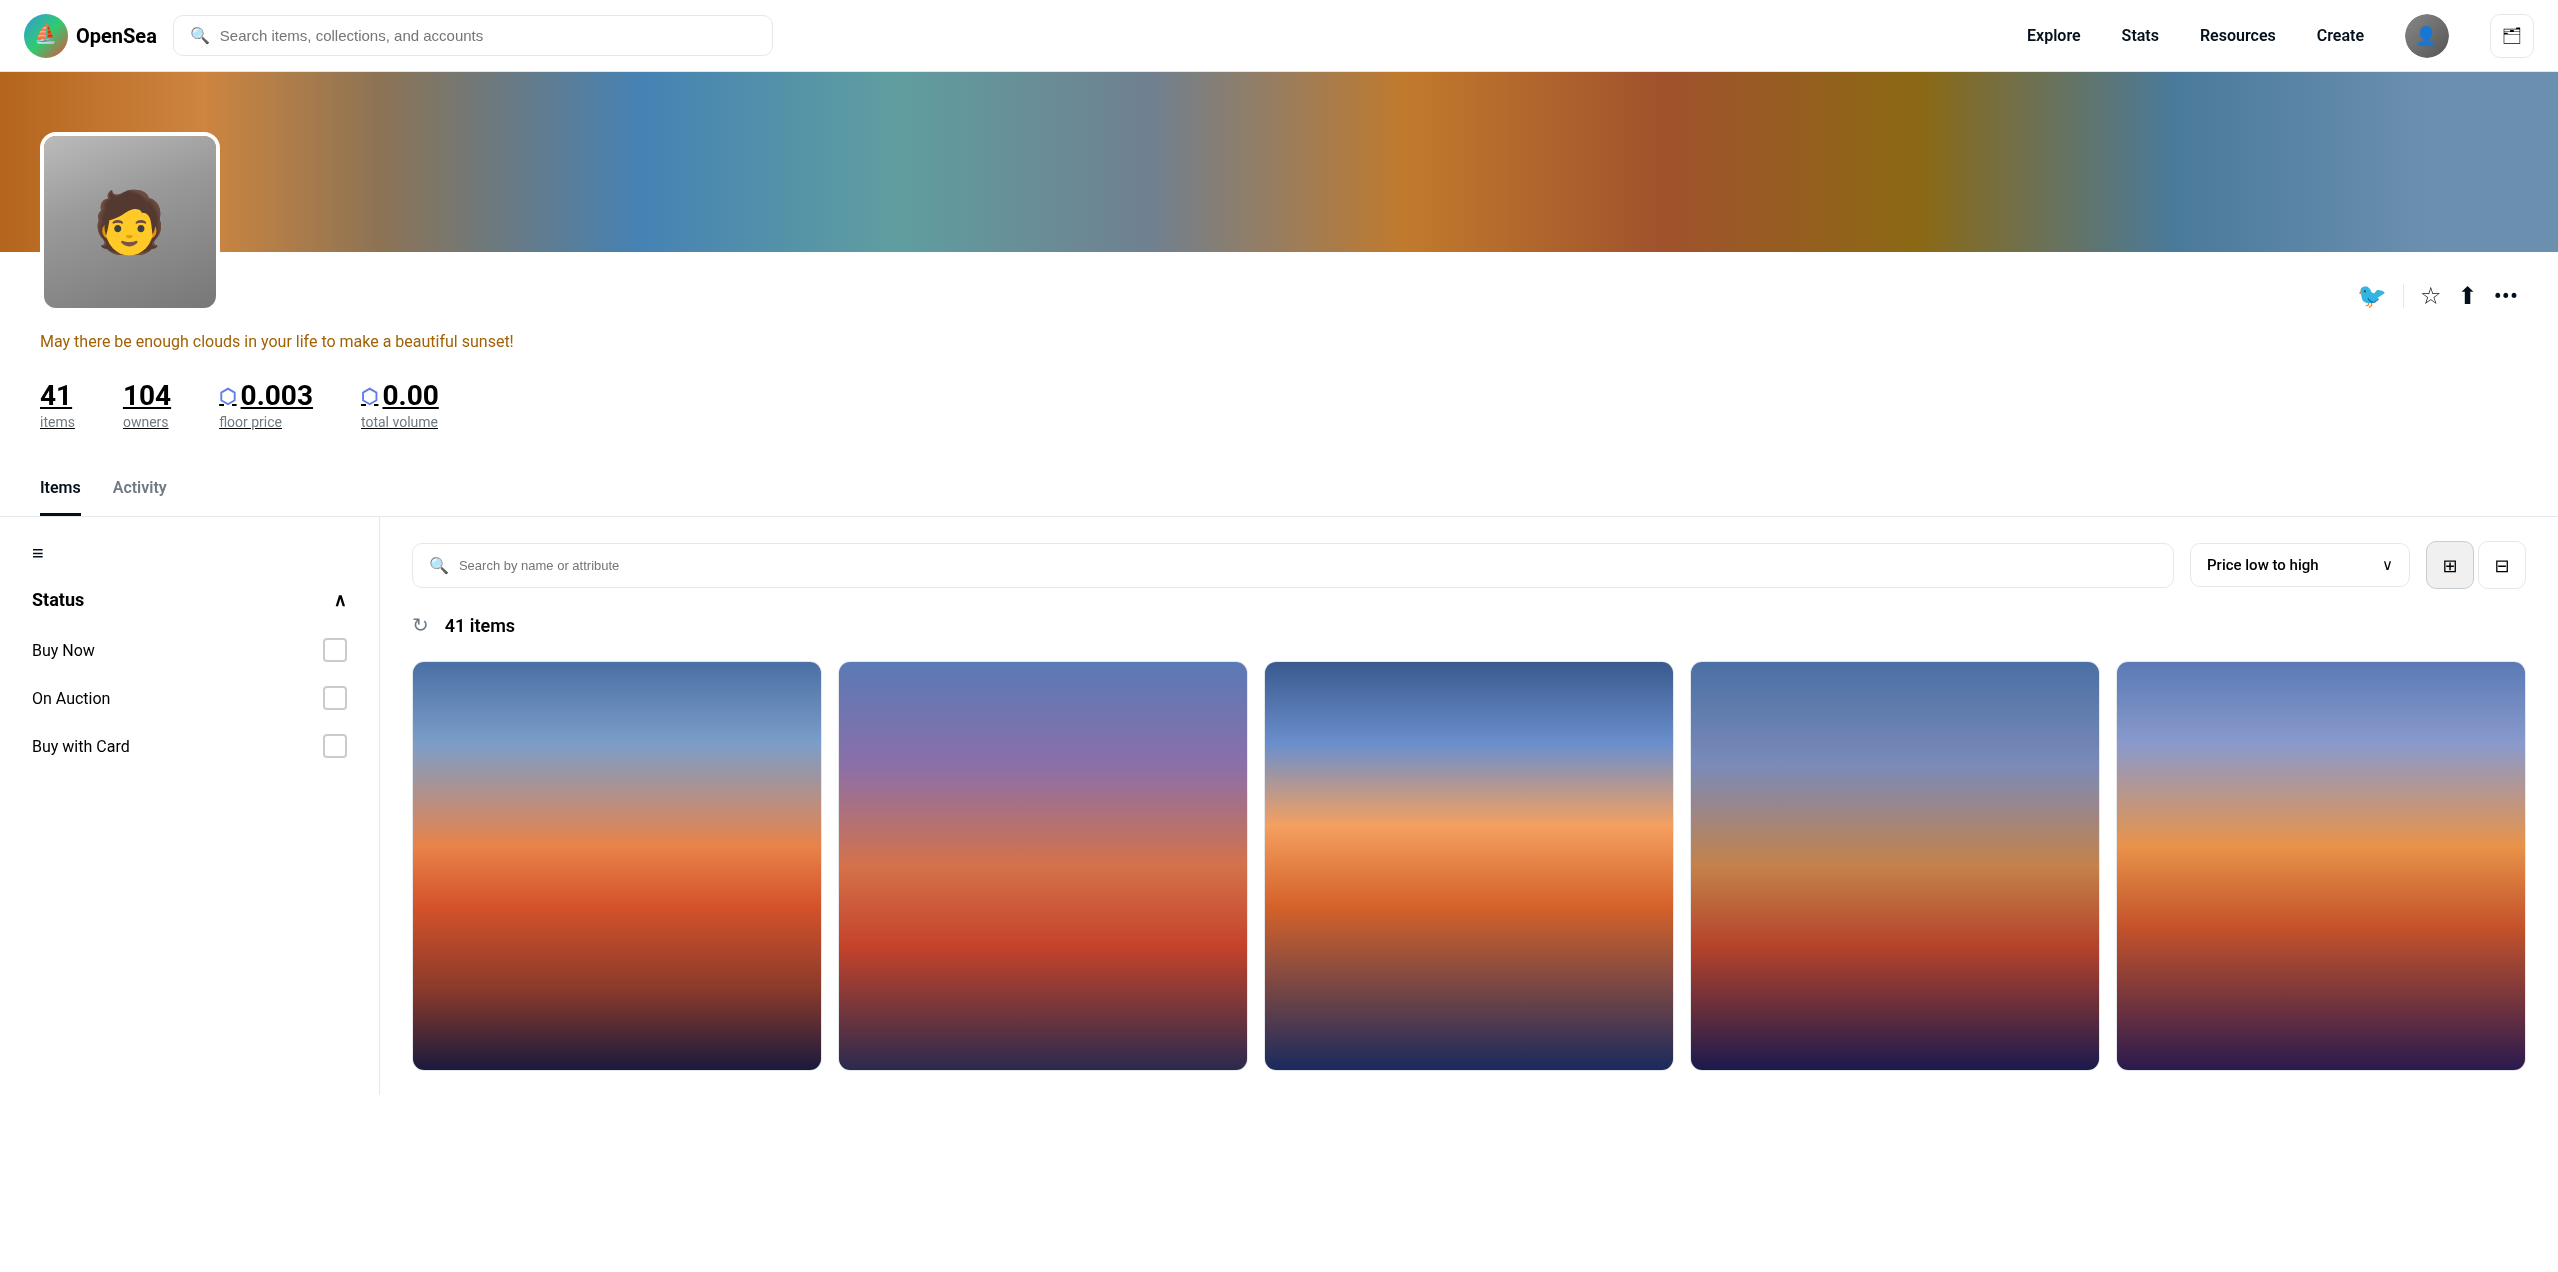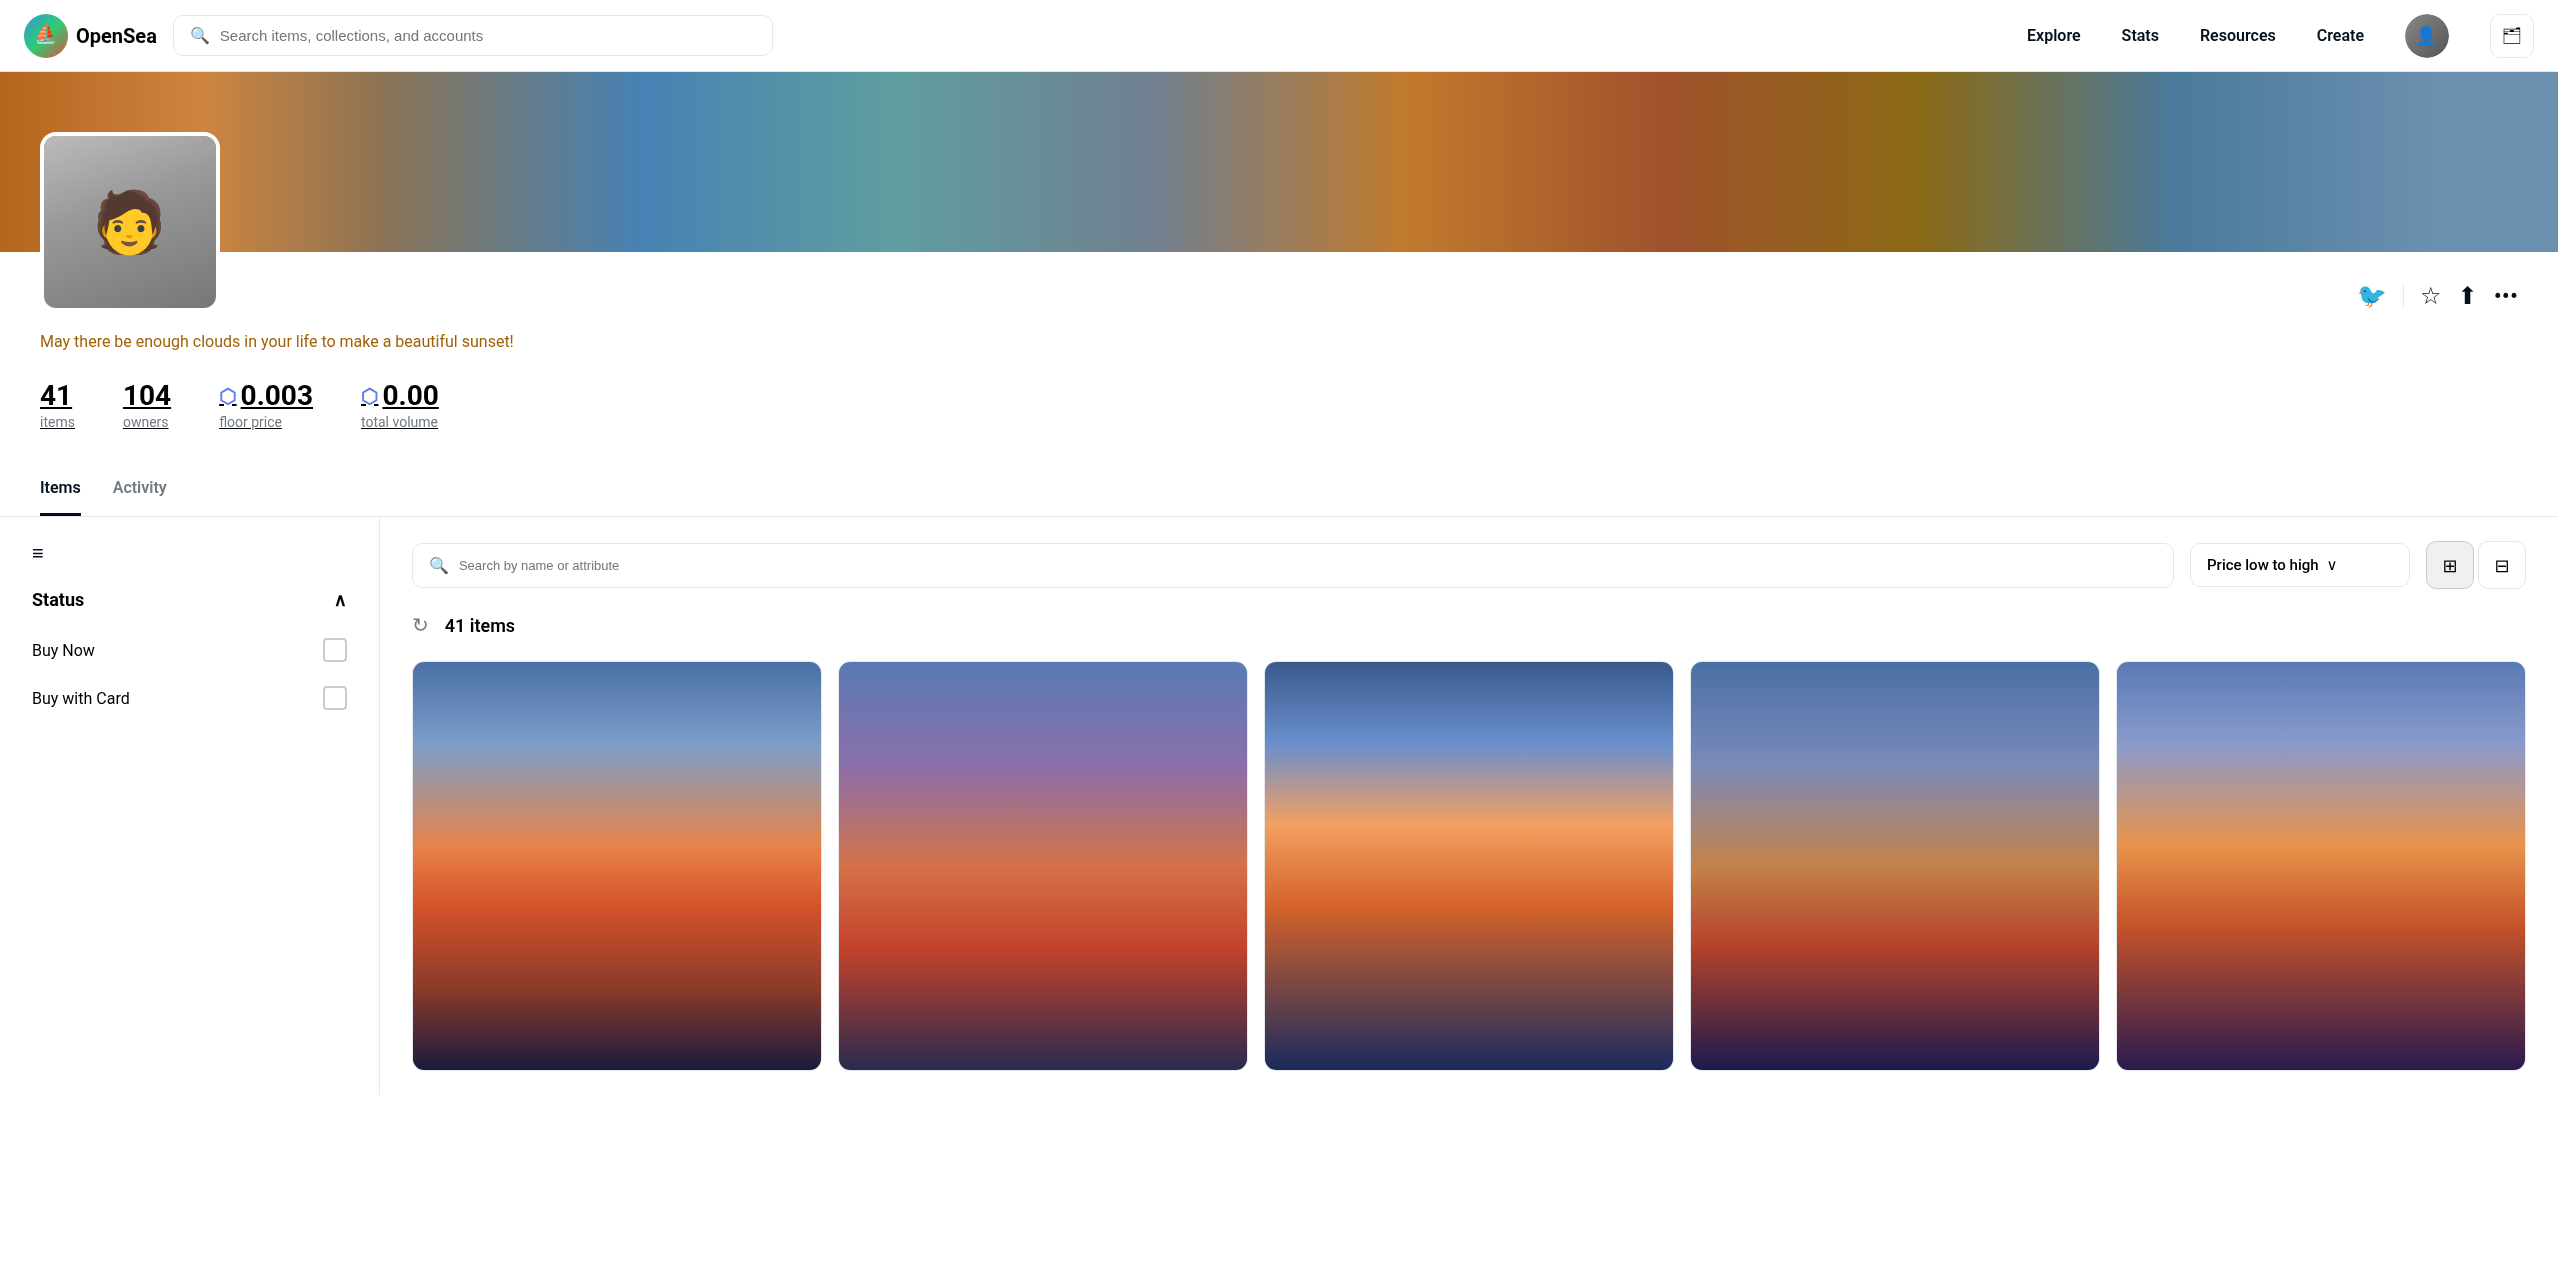--- a/index.html
+++ b/index.html
@@ -107,21 +107,21 @@
     .toolbar { display: flex; align-items: center; gap: 16px; margin-bottom: 24px; }
     .search-filter {
       flex: 1; display: flex; align-items: center; gap: 10px;
       border: 1px solid #e5e8eb; border-radius: 10px; padding: 12px 16px;
     }
     .search-filter input { border: none; outline: none; width: 100%; font-size: 13px; color: #707a83; }
     .sort-dropdown {
       display: flex; align-items: center; gap: 8px;
       border: 1px solid #e5e8eb; border-radius: 10px; padding: 12px 16px;
       cursor: pointer; font-size: 15px; font-weight: 500; white-space: nowrap;
-      min-width: 220px; 
+      min-width: 220px; justify-content: space-between;
     }
     .view-toggle { display: flex; gap: 4px; }
     .view-btn {
       width: 48px; height: 48px; border: 1px solid #e5e8eb; border-radius: 10px;
       display: flex; align-items: center; justify-content: center; cursor: pointer;
       font-size: 18px;
     }
     .view-btn.active { border-color: #c5cdd3; background: #f0f0f0; }
 
     
@@ -247,20 +247,24 @@
       <div class="sidebar-section-header">
         <span>Status</span>
         <span>∧</span>
       </div>
 
       <div class="sidebar-item">
         <span>Buy Now</span>
         <div class="checkbox"></div>
       </div>
 
+      <div class="sidebar-item">
+        <span>On Auction</span>
+        <div class="checkbox"></div>
+      </div>
 
       <div class="sidebar-item">
         <span>Buy with Card</span>
         <div class="checkbox"></div>
       </div>
     </div>
   </div>
 
   <div class="main-content">
 

